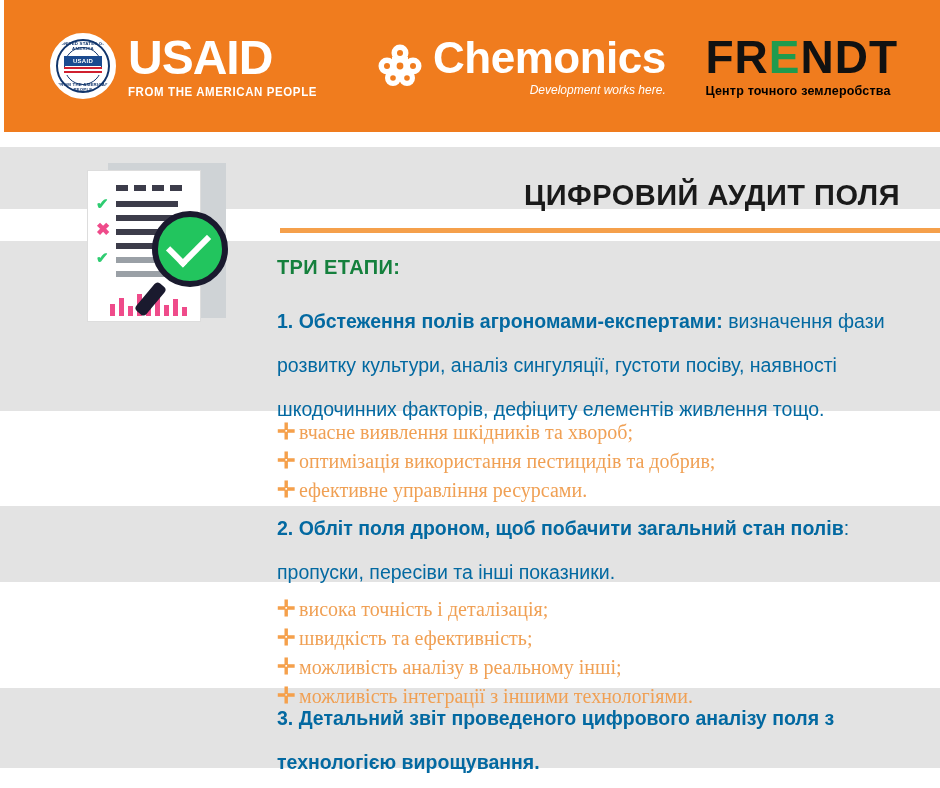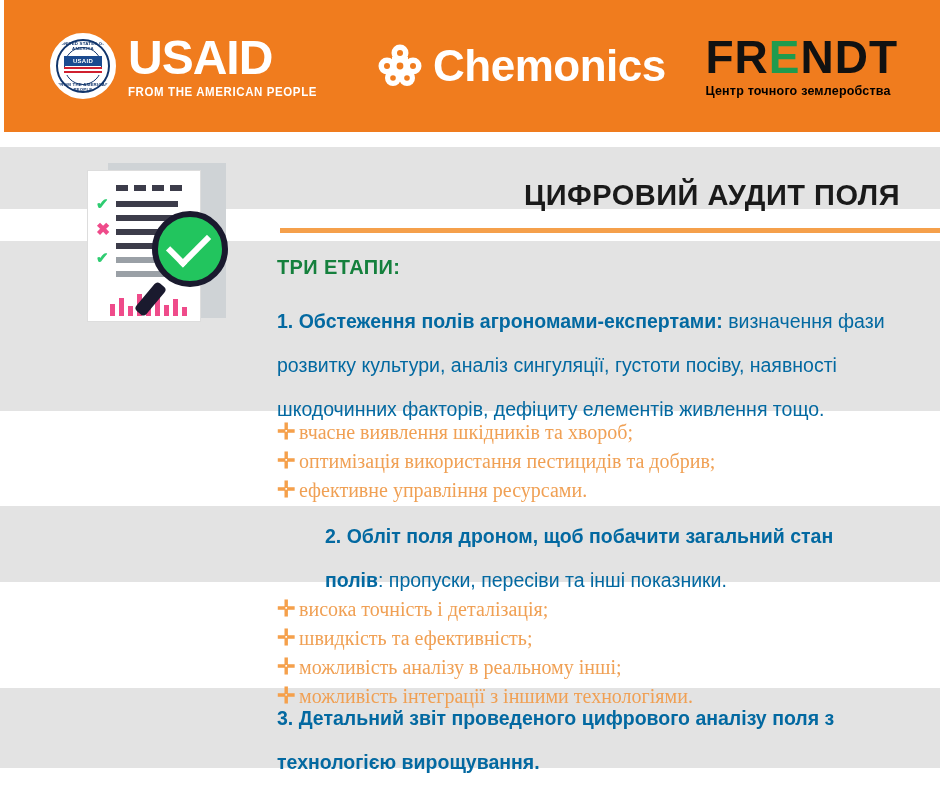--- a/index.html
+++ b/index.html
@@ -351,20 +351,21 @@
           <circle cx="10" cy="23" r="3"></circle>
           <circle cx="36" cy="23" r="3"></circle>
           <circle cx="16" cy="35" r="2.8"></circle>
           <circle cx="30" cy="35" r="2.8"></circle>
           <circle cx="23" cy="23" r="3.4"></circle>
         </g>
       </svg>
     </div>
     <div class="chem-text">
       <div class="chem-word">Chemonics</div>
+      <div class="chem-tag">Development works here.</div>
     </div>
   </div>
 
   <div class="frendt">
     <div class="frendt-word"><span>FR</span><span class="green">E</span><span>NDT</span></div>
     <div class="frendt-tag">Центр точного землеробства</div>
   </div>
 </div>
 
 <div class="content">
@@ -428,21 +429,21 @@
     <div class="bullet">
       <span class="plus">✛</span>
       <span class="btext">оптимізація використання пестицидів та добрив;</span>
     </div>
     <div class="bullet">
       <span class="plus">✛</span>
       <span class="btext">ефективне управління ресурсами.</span>
     </div>
   </div>
 
-  <div class="block" style="top:383px;margin-left:48px;">
+  <div class="block" style="top:375px;">
     <p><b>2. Обліт поля дроном, щоб побачити загальний стан полів</b><span>: пропуски, пересіви та інші показники.</span></p>
   </div>
 
   <div class="bullets" style="top:465px;">
     <div class="bullet">
       <span class="plus">✛</span>
       <span class="btext">висока точність і деталізація;</span>
     </div>
     <div class="bullet">
       <span class="plus">✛</span>

